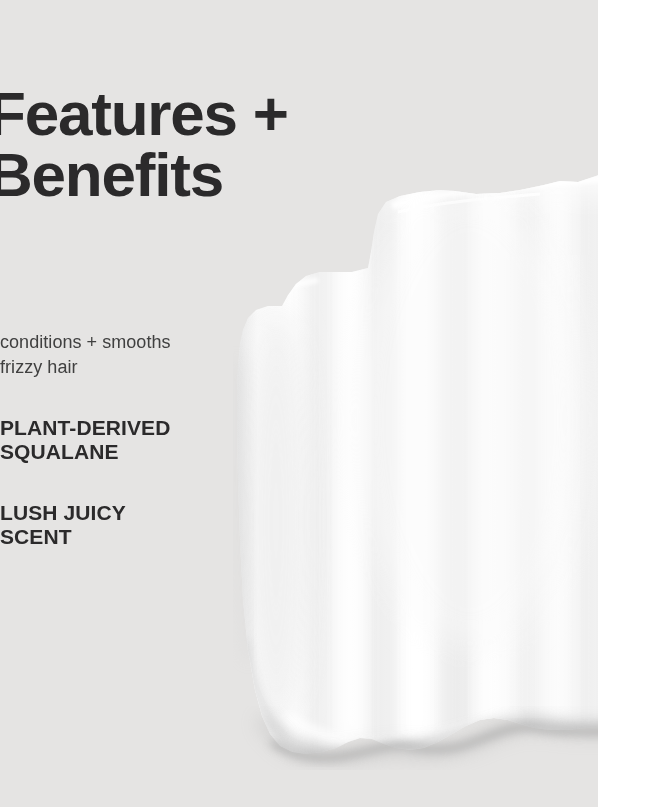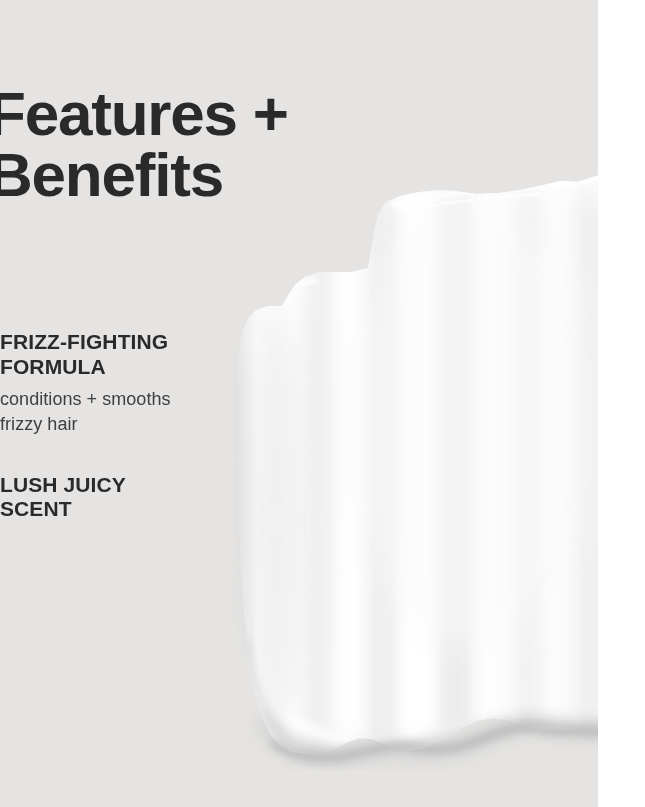--- a/index.html
+++ b/index.html
@@ -218,27 +218,27 @@
   </div>
 
   <div class="text-column">
 
     <h1 class="page-title">Features +
 Benefits</h1>
 
     <div class="features">
 
       <div class="feature-block">
-        <h2 class="feature-title">FRIZZ-FIGHTING
-FORMULA</h2>
         <p class="feature-body">conditions + smooths
 frizzy hair</p>
       </div>
 
       <div class="feature-block">
+        <h2 class="feature-title">PLANT-DERIVED
+SQUALANE</h2>
       </div>
 
       <div class="feature-block">
         <h2 class="feature-title">LUSH JUICY
 SCENT</h2>
       </div>
 
     </div>
   </div>
 

